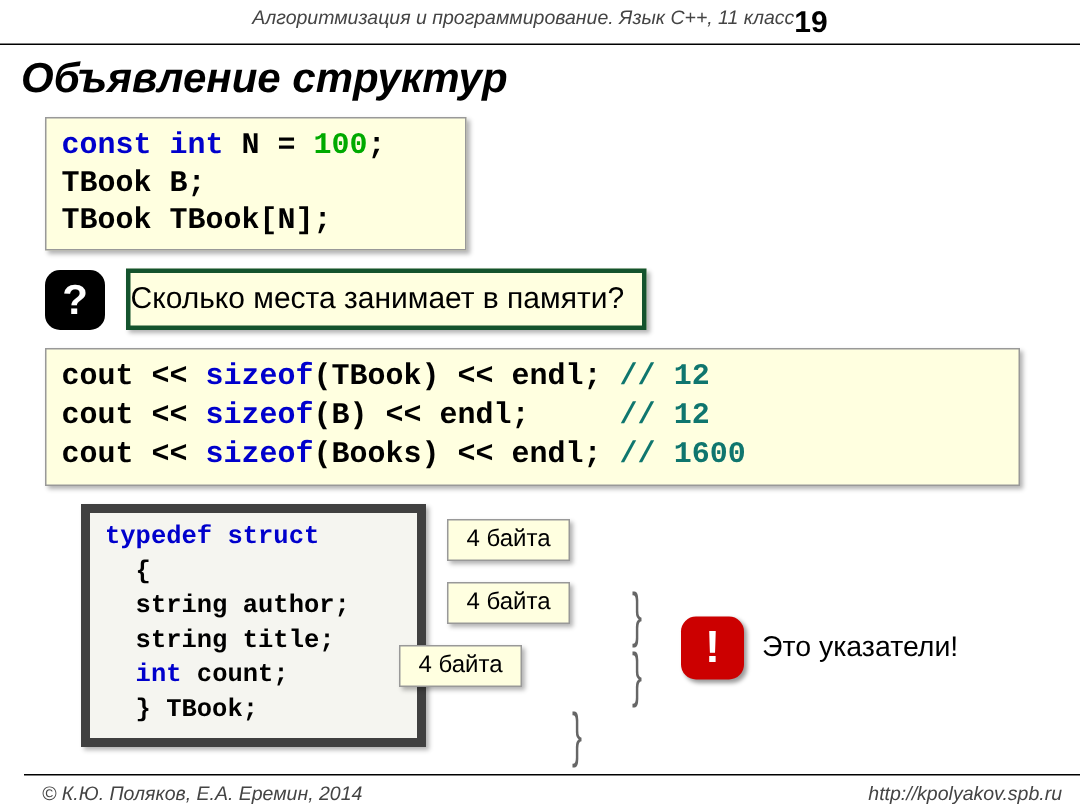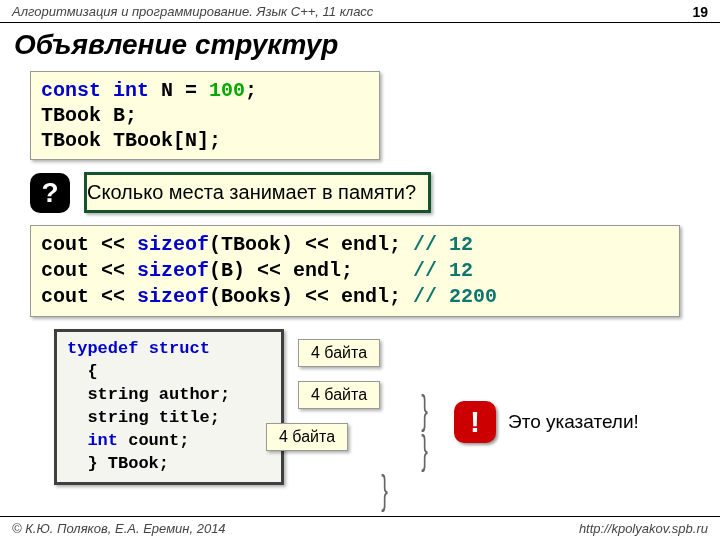--- a/index.html
+++ b/index.html
@@ -1,39 +1,39 @@
 <!DOCTYPE html>
 <html><head>
 <meta charset="utf-8">
 <style>
   * { margin: 0; padding: 0; box-sizing: border-box; }
   body { width: 720px; height: 540px; background: #fff; font-family: Arial, sans-serif; position: relative; overflow: hidden; }
-  .header { border-bottom: 1px solid #000; padding: 4px 12px 2px 12px; display: flex; justify-content: space-between; align-items: start; }
+  .header { border-bottom: 1px solid #000; padding: 4px 12px 2px 12px; display: flex; justify-content: center; align-items: start; }
   .header-text { font-style: italic; font-size: 13px; color: #444; }
-  .page-num { font-weight: bold; font-size: 14px; }
+  .page-num { font-weight: bold; font-size: 20px; }
   .title { font-size: 28px; font-weight: bold; padding: 6px 14px 4px 14px; font-style: italic; }
-  .code-box1 { margin: 6px 0 0 30px; width: 350px; background: #ffffe0; border: 1px solid #999; box-shadow: 2px 2px 3px rgba(0,0,0,0.3); padding: 6px 10px; font-family: "Courier New", monospace; font-size: 20px; font-weight: bold; line-height: 1.25; }
+  .code-box1 { margin: 6px 0 0 30px; width: 281px; background: #ffffe0; border: 1px solid #999; box-shadow: 2px 2px 3px rgba(0,0,0,0.3); padding: 6px 10px; font-family: "Courier New", monospace; font-size: 20px; font-weight: bold; line-height: 1.25; }
   .kw { color: #0000cc; }
   .num { color: #00aa00; }
   .question-row { margin: 12px 0 0 30px; display: flex; align-items: center; gap: 14px; }
   .q-badge { width: 40px; height: 40px; background: #000; color: #fff; border-radius: 10px; font-size: 28px; font-weight: bold; display: flex; align-items: center; justify-content: center; }
   .q-text-box { background: #ffffe0; border: 3px solid #14532d; box-shadow: 2px 2px 3px rgba(0,0,0,0.3); padding: 6px 12px 6px 0; font-size: 20px; }
   .code-box2 { margin: 12px 0 0 30px; width: 650px; background: #ffffe0; border: 1px solid #999; box-shadow: 2px 2px 3px rgba(0,0,0,0.3); padding: 6px 10px; font-family: "Courier New", monospace; font-size: 20px; font-weight: bold; line-height: 1.3; white-space: pre; }
   .comment { color: #0f766e; }
   .bottom-area { margin: 12px 0 0 54px; display: flex; position: relative; }
-  .code-box3 { width: 230px; background: #f5f5f0; border: 3px solid #404040; box-shadow: 2px 2px 3px rgba(0,0,0,0.3); padding: 6px 10px; font-family: "Courier New", monospace; font-size: 17px; font-weight: bold; line-height: 1.35; }
+  .code-box3 { width: 230px; background: #f5f5f0; border: 6px solid #404040; box-shadow: 2px 2px 3px rgba(0,0,0,0.3); padding: 6px 10px; font-family: "Courier New", monospace; font-size: 17px; font-weight: bold; line-height: 1.35; }
   .byte-labels { position: relative; width: 150px; }
   .byte-box { position: absolute; background: #ffffe0; border: 1px solid #999; box-shadow: 2px 2px 3px rgba(0,0,0,0.3); padding: 4px 12px; font-size: 16px; white-space: nowrap; }
   .b1 { left: 14px; top: 10px; }
   .b2 { left: 14px; top: 52px; }
   .b3 { left: -18px; top: 94px; }
   .excl-row { display: flex; align-items: center; gap: 12px; margin-left: 20px; margin-top: 30px; }
   .excl-badge { width: 42px; height: 42px; background: #cc0000; color: #fff; border-radius: 10px; font-size: 30px; font-weight: bold; display: flex; align-items: center; justify-content: center; box-shadow: 2px 2px 3px rgba(0,0,0,0.4); }
   .excl-text { font-size: 19px; }
-  .footer { position: absolute; bottom: 0; left: 0; right: 0; border-top: 1px solid #000; padding: 4px 12px; display: flex; justify-content: space-between; font-style: italic; font-size: 13px; color: #444; }
+  .footer { position: absolute; bottom: 0; left: 16px; right: 0; border-top: 1px solid #000; padding: 4px 12px; display: flex; justify-content: space-between; font-style: italic; font-size: 13px; color: #444; }
   .brace { position: absolute; font-size: 40px; color: #666; transform: scaleX(0.5); }
   .br1 { left: 418px; top: 388px; }
   .br2 { left: 418px; top: 428px; }
   .br3 { left: 378px; top: 468px; }
 </style>
 </head>
 <body>
 
 <div class="header">
   <span class="header-text">Алгоритмизация и программирование. Язык C++, 11 класс</span>
@@ -48,21 +48,21 @@
   <div>TBook TBook[N];</div>
 </div>
 
 <div class="question-row">
   <div class="q-badge">?</div>
   <div class="q-text-box">Сколько места занимает в памяти?</div>
 </div>
 
 <div class="code-box2"><span>cout &lt;&lt; </span><span class="kw">sizeof</span><span>(TBook) &lt;&lt; endl; </span><span class="comment">// 12</span>
 <span>cout &lt;&lt; </span><span class="kw">sizeof</span><span>(B) &lt;&lt; endl;     </span><span class="comment">// 12</span>
-<span>cout &lt;&lt; </span><span class="kw">sizeof</span><span>(Books) &lt;&lt; endl; </span><span class="comment">// 2200</span></div>
+<span>cout &lt;&lt; </span><span class="kw">sizeof</span><span>(Books) &lt;&lt; endl; </span><span class="comment">// 1600</span></div>
 
 <div class="bottom-area">
   <div class="code-box3">
     <div><span class="kw">typedef</span><span> </span><span class="kw">struct</span></div>
     <div style="white-space:pre;">  {</div>
     <div style="white-space:pre;">  string author;</div>
     <div style="white-space:pre;">  string title;</div>
     <div style="white-space:pre;"><span>  </span><span class="kw">int</span><span> count;</span></div>
     <div style="white-space:pre;">  } TBook;</div>
   </div>

